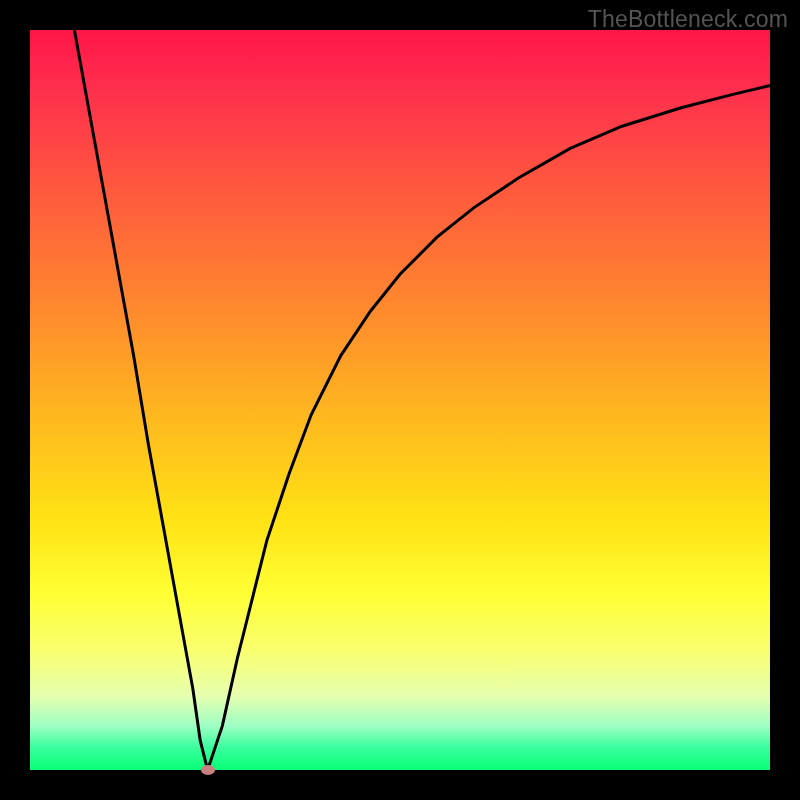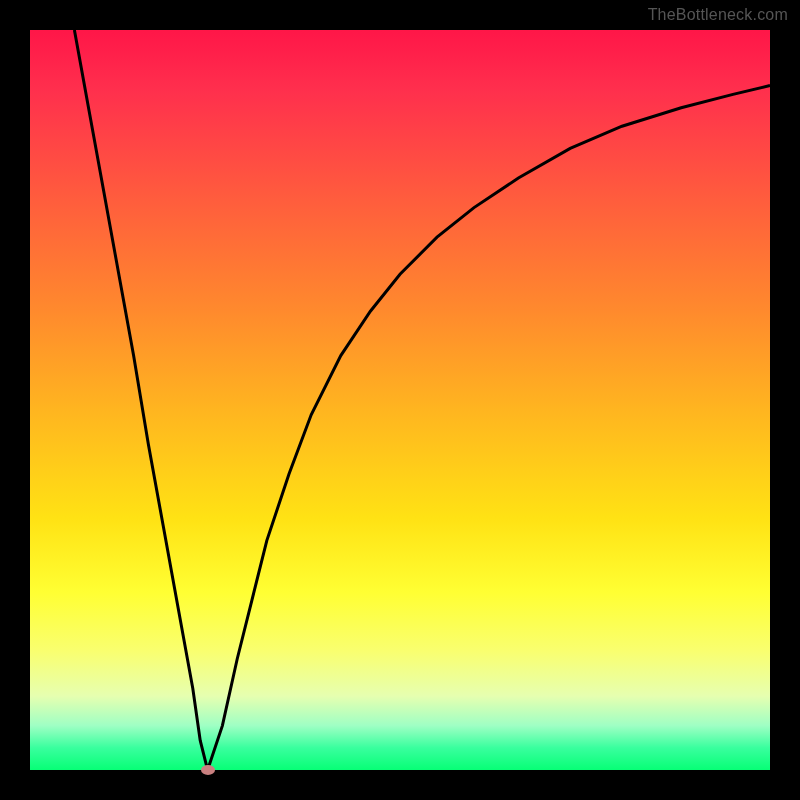--- a/index.html
+++ b/index.html
@@ -38,21 +38,21 @@
       #9fffc4 94%,
       #39ff9e 97%,
       #07ff76 100%
     );
   }
   .watermark {
     position: absolute;
     top: 6px;
     right: 12px;
     color: #555;
-    font-size: 16px;
+    font-size: 23px;
     letter-spacing: 0.2px;
     user-select: none;
     pointer-events: none;
     font-weight: 500;
     z-index: 5;
   }
   svg.curve {
     position: absolute;
     left: 0;
     top: 0;

